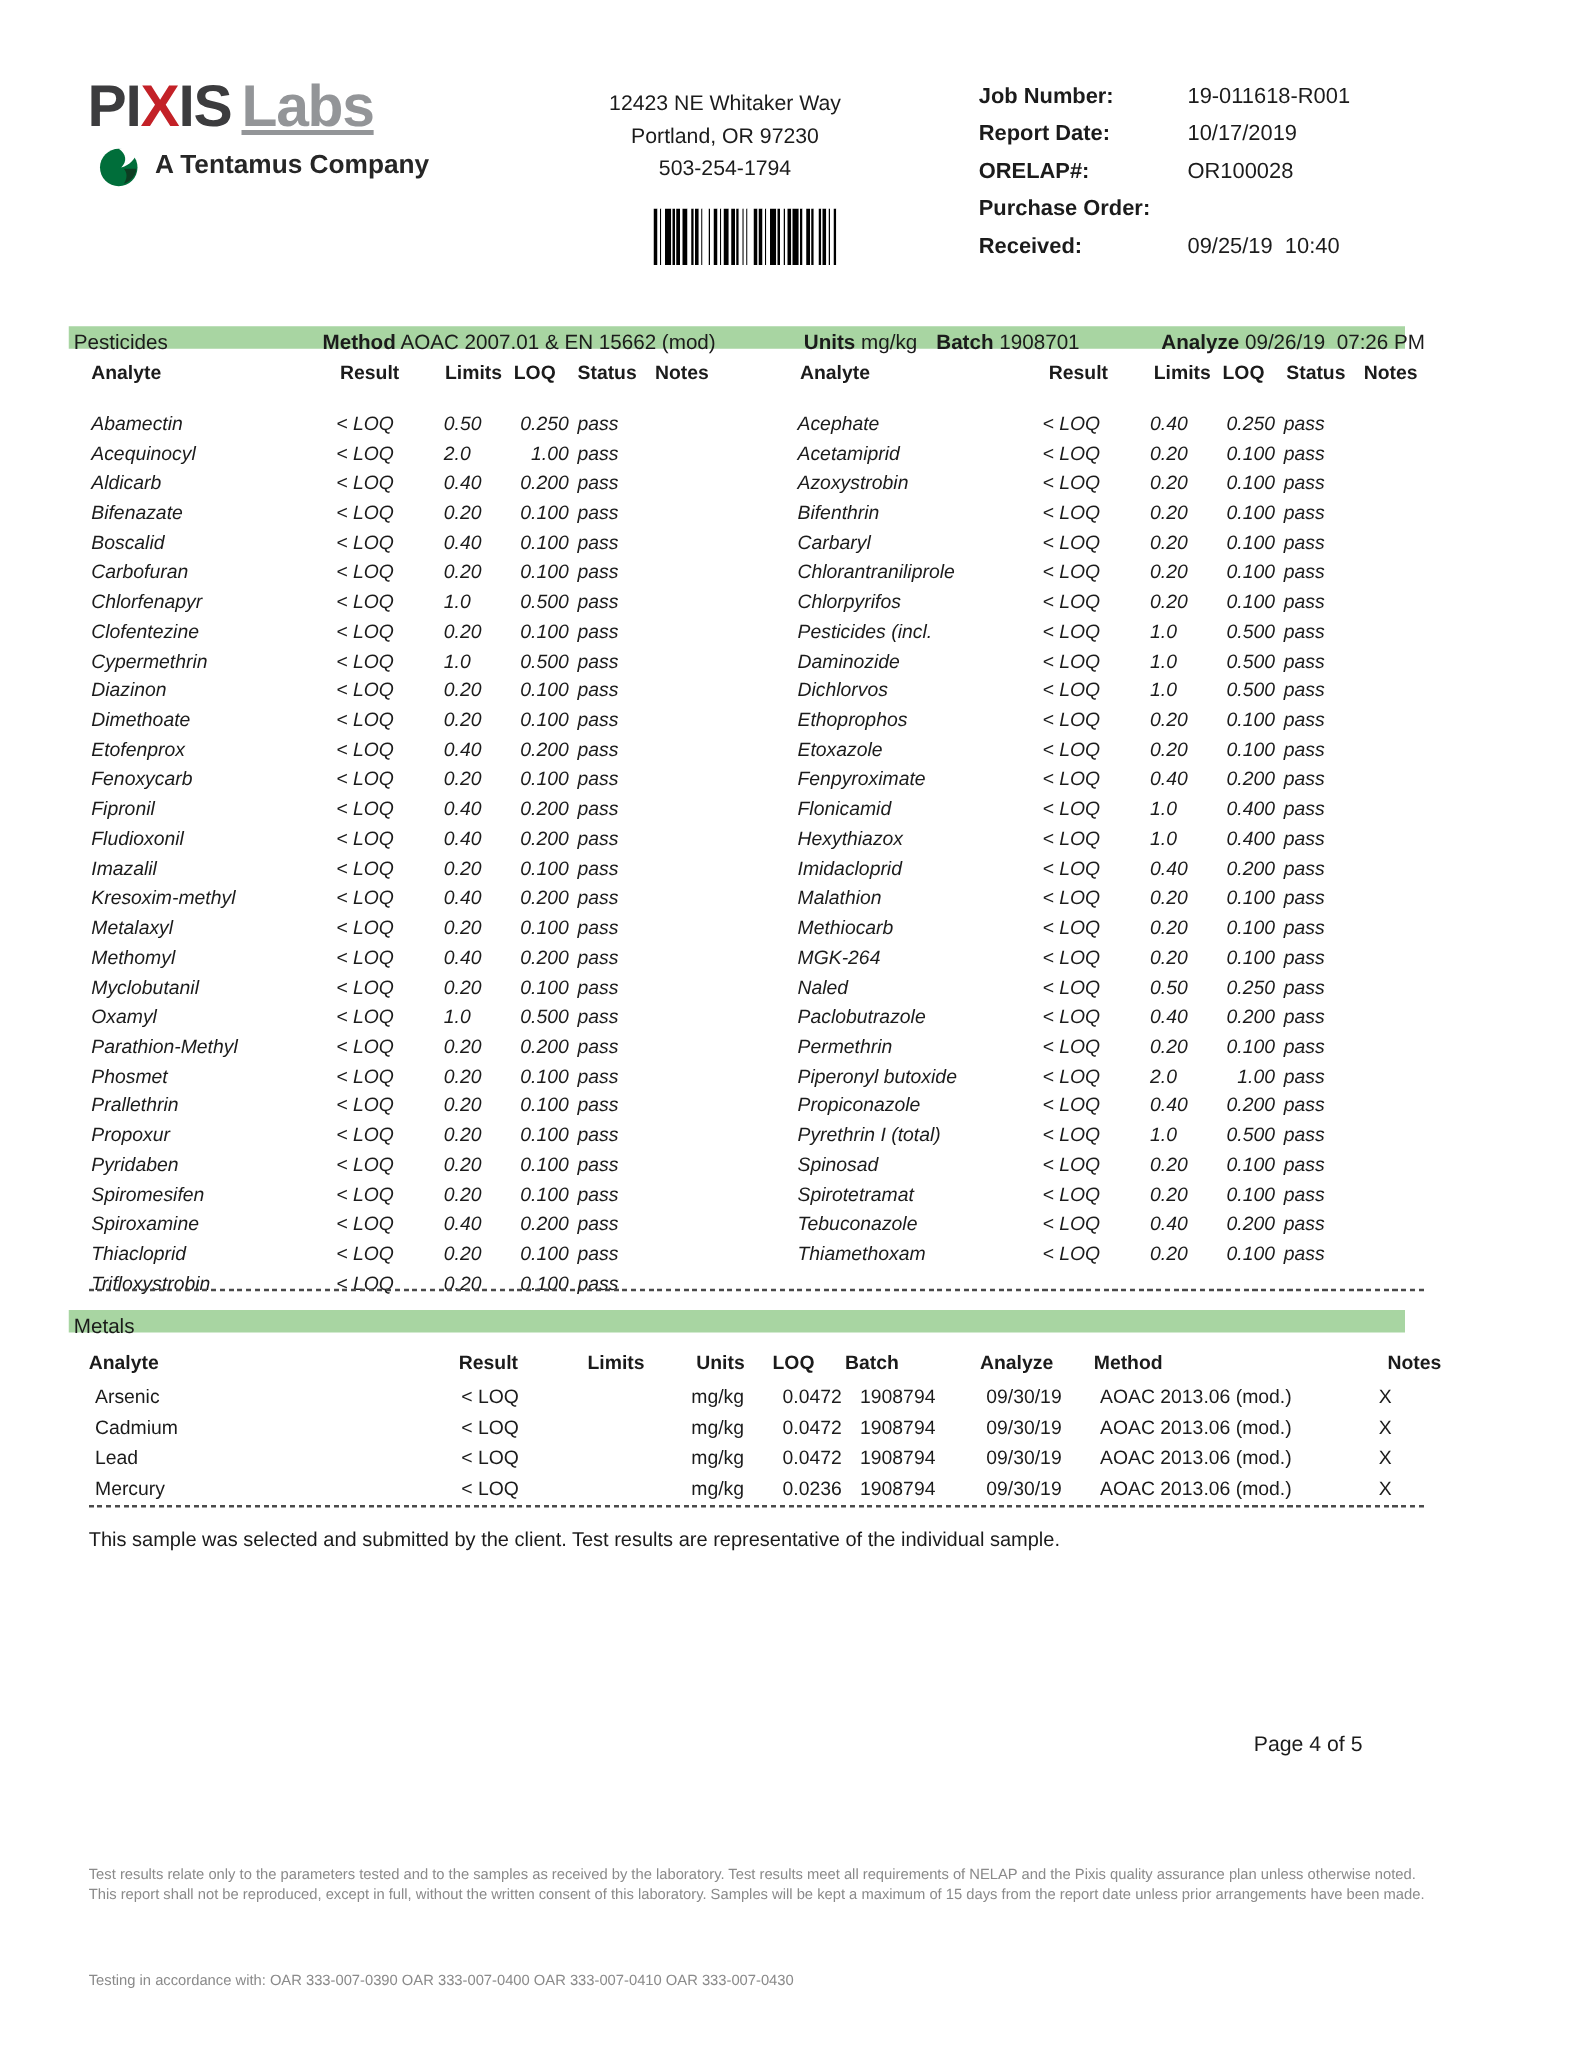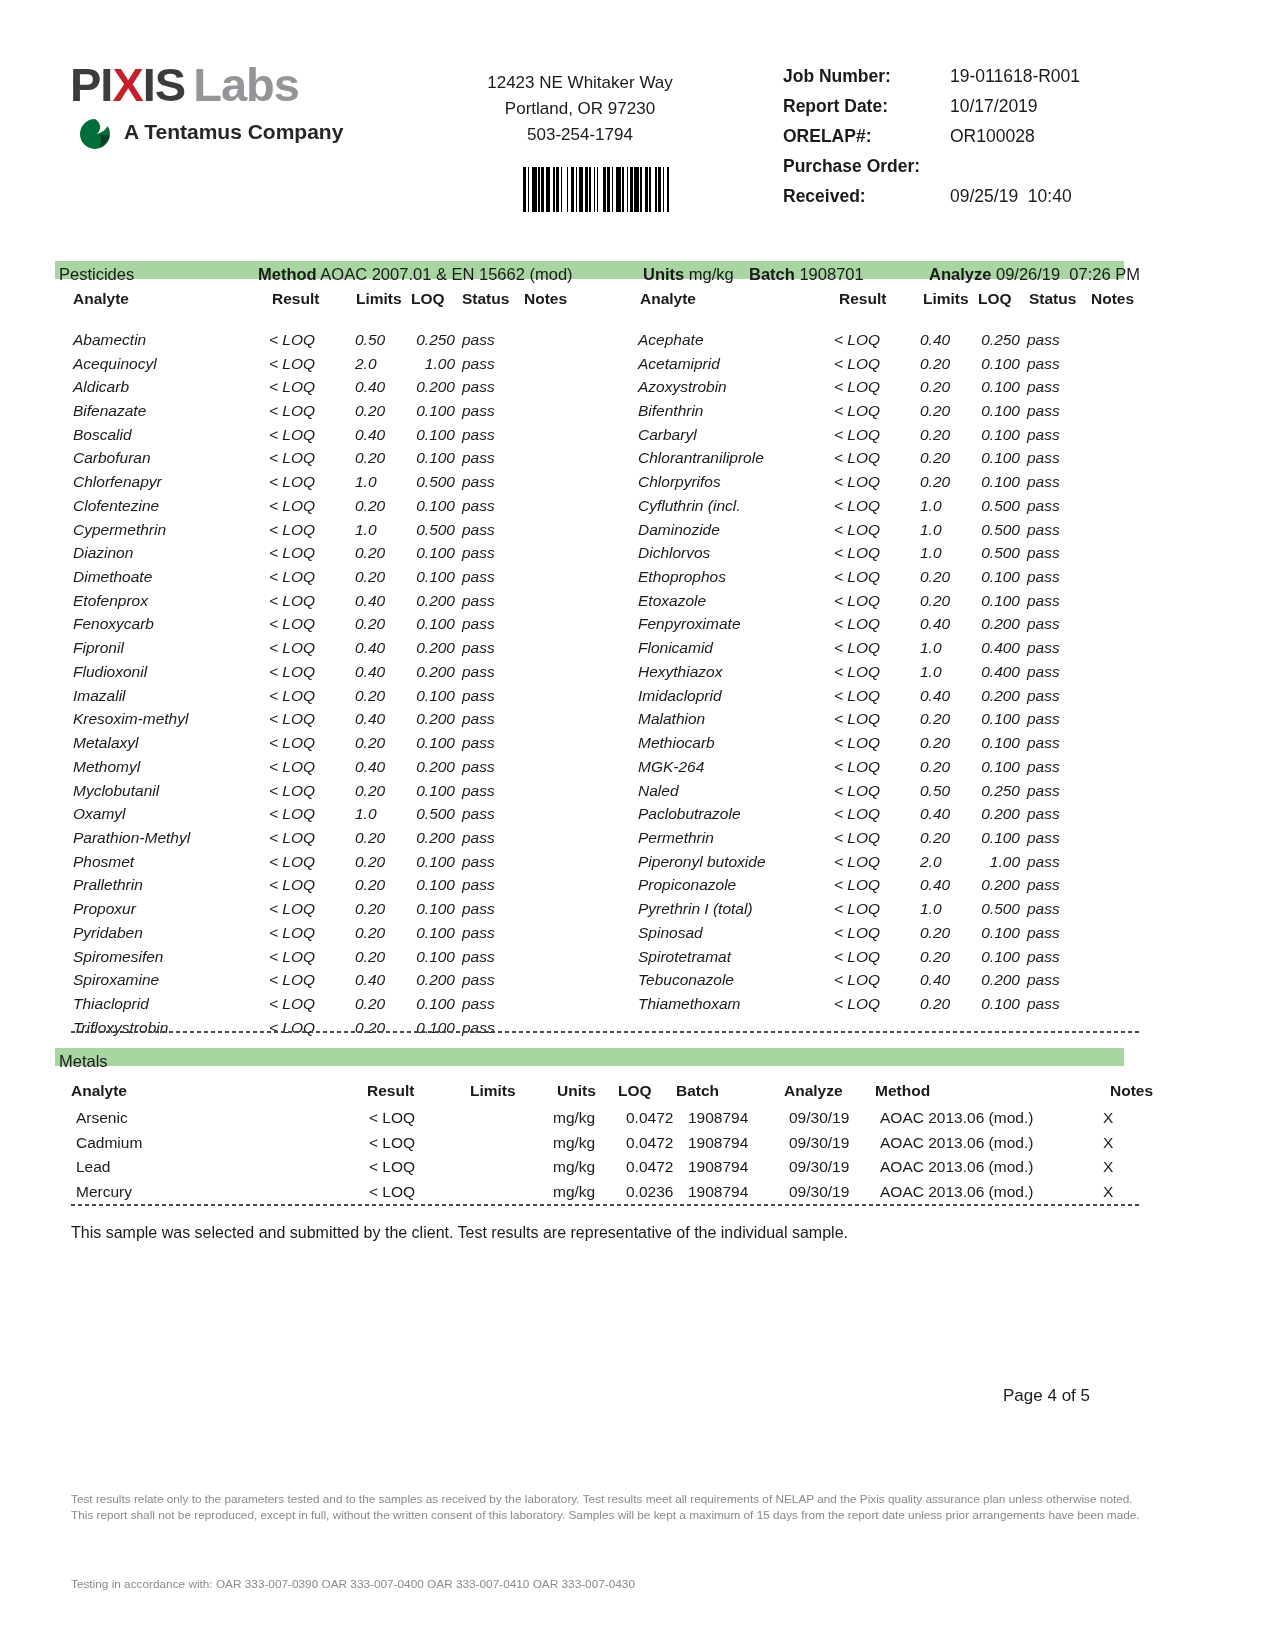--- a/index.html
+++ b/index.html
@@ -10,21 +10,21 @@
     background:#ffffff;
     font-family:"Liberation Sans", sans-serif;
     color:#1b1b1b;
     overflow:hidden;
   }
   
   .logo{position:absolute;left:70px;top:60px;}
   .brand{font-size:47px;font-weight:bold;letter-spacing:-1px;line-height:50px;}
   .brand .dark{color:#3c3c3e;}
   .brand .red{color:#c32127;}
-  .brand .gray{color:#939598;font-weight:bold;margin-left:8px;}
+  .brand .gray{color:#939598;font-weight:bold;margin-left:8px;text-decoration:underline;}
   .tagline-row{display:flex;align-items:center;margin-top:4px;margin-left:8px;text-align:center;}
   .tagline-row svg{flex:0 0 auto;}
   .tagline{font-size:21px;font-weight:bold;color:#262626;margin-left:10px;}
 
   .addr{position:absolute;left:415px;top:70px;width:330px;text-align:center;font-size:17px;line-height:26px;}
 
   .barcode{position:absolute;left:523px;top:167px;width:147px;height:45px;display:flex;align-items:stretch;}
   .barcode span{display:block;height:100%;}
 
   .info{position:absolute;left:783px;top:66px;width:380px;}
@@ -467,21 +467,21 @@
         <span class="c-status">pass</span>
       </div>
       <div class="prow">
         <span class="c-name">Chlorpyrifos</span>
         <span class="c-result">&lt; LOQ</span>
         <span class="c-limits">0.20</span>
         <span class="c-loq">0.100</span>
         <span class="c-status">pass</span>
       </div>
       <div class="prow">
-        <span class="c-name">Cyfluthrin (incl.</span>
+        <span class="c-name">Pesticides (incl.</span>
         <span class="c-result">&lt; LOQ</span>
         <span class="c-limits">1.0</span>
         <span class="c-loq">0.500</span>
         <span class="c-status">pass</span>
       </div>
       <div class="prow">
         <span class="c-name">Daminozide</span>
         <span class="c-result">&lt; LOQ</span>
         <span class="c-limits">1.0</span>
         <span class="c-loq">0.500</span>

